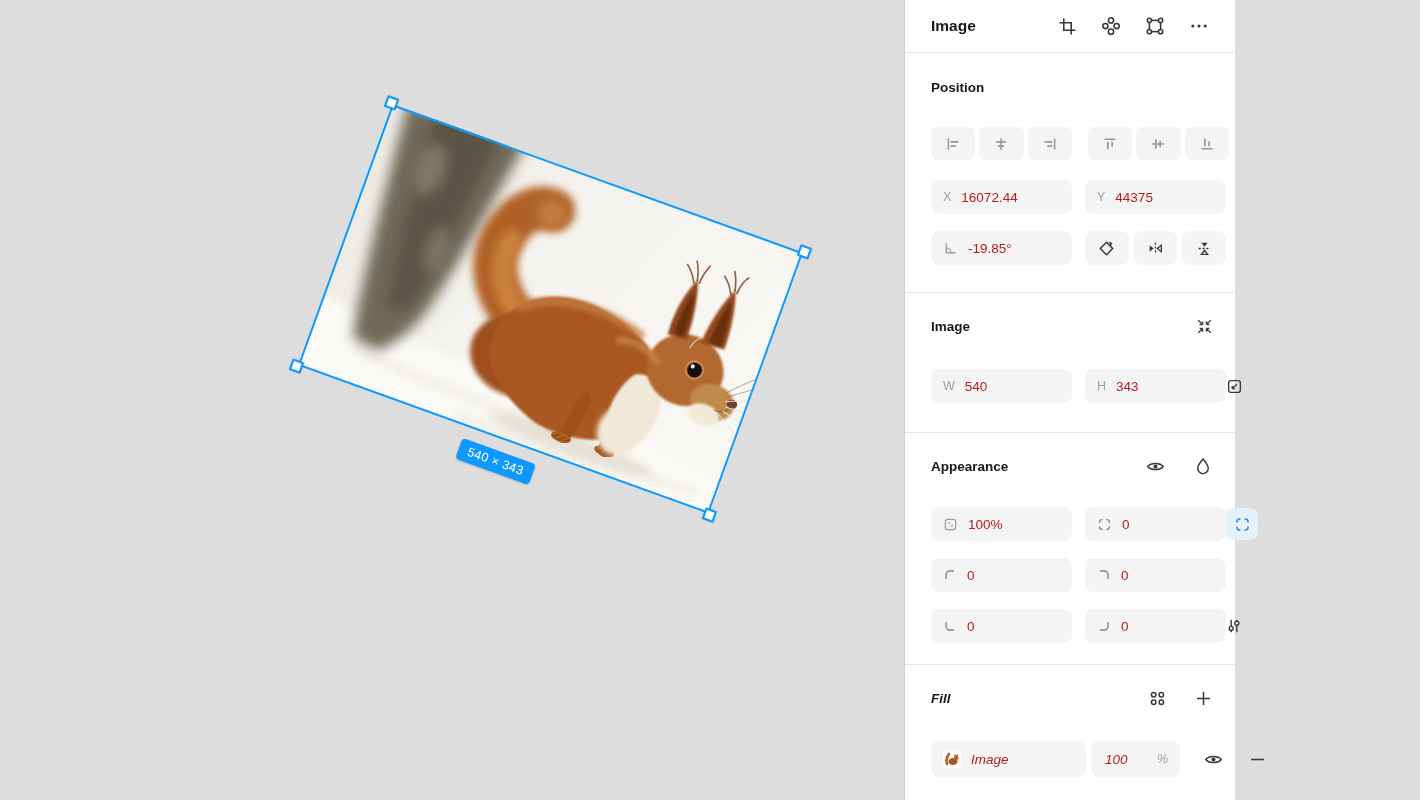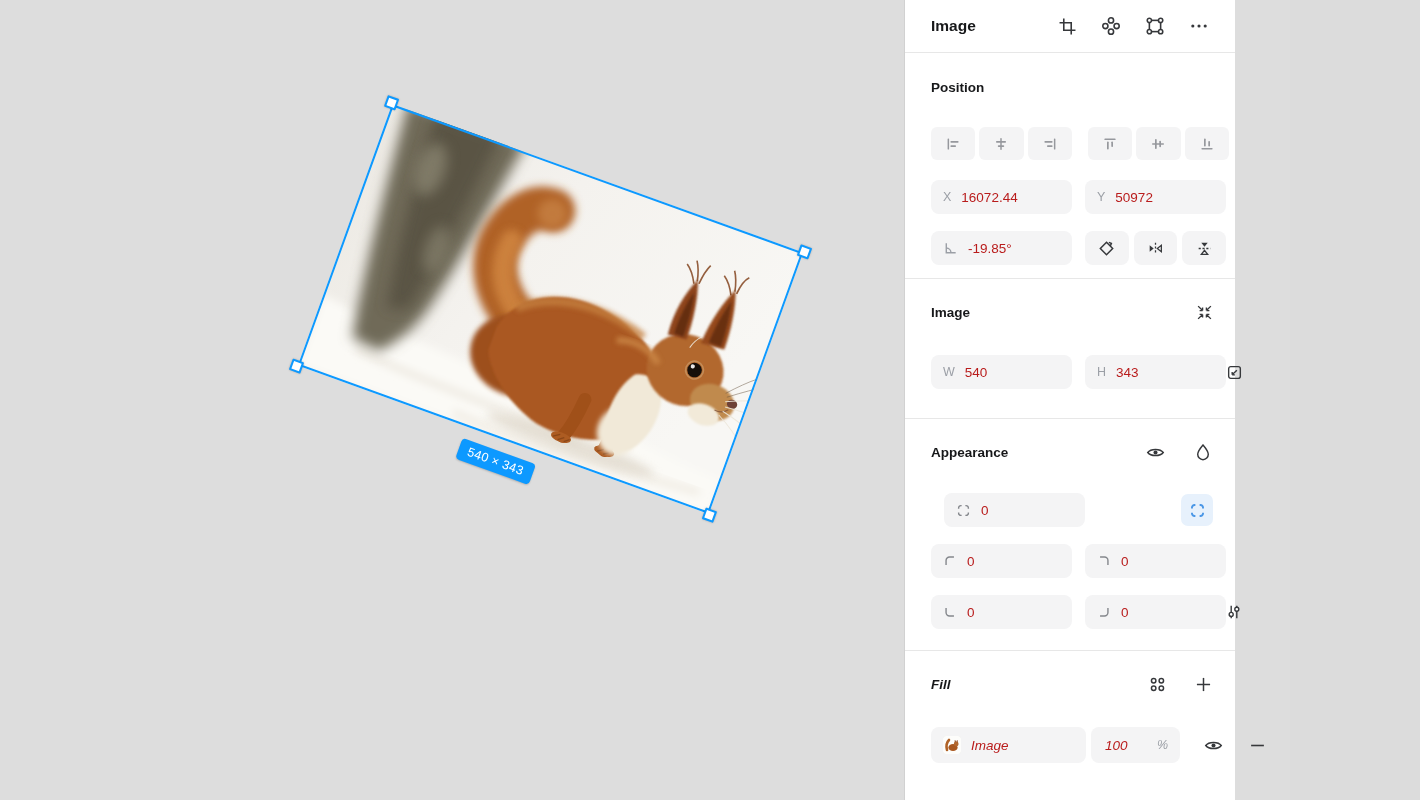--- a/index.html
+++ b/index.html
@@ -187,21 +187,21 @@
       <span class="icbtn">
         <svg class="ic" width="18" height="18" viewBox="0 0 16 16" fill="#36383b">
           <circle cx="2.5" cy="8" r="1.4"></circle>
             <circle cx="8" cy="8" r="1.4"></circle>
             <circle cx="13.5" cy="8" r="1.4"></circle>
         </svg>
       </span>
     </div>
   </div>
 
-  <div class="section" style="padding-bottom:13px;text-align:right;">
+  <div class="section" style="padding-bottom:27px;text-align:right;">
     <div class="heading-row" style="margin-top:27px;">
       <span class="heading">Position</span>
     </div>
     <div class="row" style="margin-top:32px;">
       <div class="group">
         <span class="alignbtn">
           <svg class="ic" width="16" height="16" viewBox="0 0 16 16" fill="#96989d">
               <rect x="2.6" y="2.4" width="1.5" height="11.2" rx="0.7"></rect>
               <rect x="5.4" y="5" width="8.2" height="1.7" rx="0.8"></rect>
               <rect x="5.4" y="9.3" width="5.6" height="1.7" rx="0.8"></rect>
@@ -248,21 +248,21 @@
       </div>
     </div>
     <div class="row" style="margin-top:20px;">
       <div class="field">
         <span class="lbl">X</span>
         <span class="val">16072.44</span>
       </div>
       <div class="gap"></div>
       <div class="field">
         <span class="lbl">Y</span>
-        <span class="val">50972</span>
+        <span class="val">44375</span>
       </div>
     </div>
     <div class="row" style="margin-top:17px;">
       <div class="field">
         <span class="fld-ic">
           <svg class="ic" width="15" height="15" viewBox="0 0 16 16" fill="none" stroke="#9b9fa6" stroke-width="1.5">
             <path d="M3.5 2.5 V12.5 H13.5"></path>
               <path d="M3.5 7.5 A5 5 0 0 1 8.5 12.5"></path>
           </svg>
         </span>
@@ -336,20 +336,30 @@
           </svg>
         </span>
         <span class="icbtn" style="width:20px;height:20px;">
           <svg class="ic" width="18" height="18" viewBox="0 0 16 16" fill="none" stroke="#36383b" stroke-width="1.3">
             <path d="M8 1.8 C8 1.8 3.3 7.3 3.3 10.1 A4.7 4.7 0 0 0 12.7 10.1 C12.7 7.3 8 1.8 8 1.8 Z"></path>
           </svg>
         </span>
       </span>
     </div>
     <div class="row" style="margin-top:31px;">
+      <div class="field">
+        <span class="fld-ic">
+          <svg class="ic" width="15" height="15" viewBox="0 0 16 16" fill="none" stroke="#9b9fa6" stroke-width="1.3">
+            <rect x="2.5" y="2.5" width="11" height="11" rx="2.5"></rect>
+            <rect x="5.2" y="5.2" width="2.6" height="2.6" fill="#c3c6cb" stroke="none"></rect>
+            <rect x="8.2" y="8.2" width="2.6" height="2.6" fill="#c3c6cb" stroke="none"></rect>
+          </svg>
+        </span>
+        <span class="val">100%</span>
+      </div>
       <div class="gap"></div>
       <div class="field">
         <span class="fld-ic">
           <svg class="ic" width="15" height="15" viewBox="0 0 16 16" fill="none" stroke="#84878c" stroke-width="1.5">
             <path d="M2.8 6 V5.2 A2.4 2.4 0 0 1 5.2 2.8 H6"></path>
             <path d="M10 2.8 H10.8 A2.4 2.4 0 0 1 13.2 5.2 V6"></path>
             <path d="M13.2 10 V10.8 A2.4 2.4 0 0 1 10.8 13.2 H10"></path>
             <path d="M6 13.2 H5.2 A2.4 2.4 0 0 1 2.8 10.8 V10"></path>
           </svg>
         </span>

